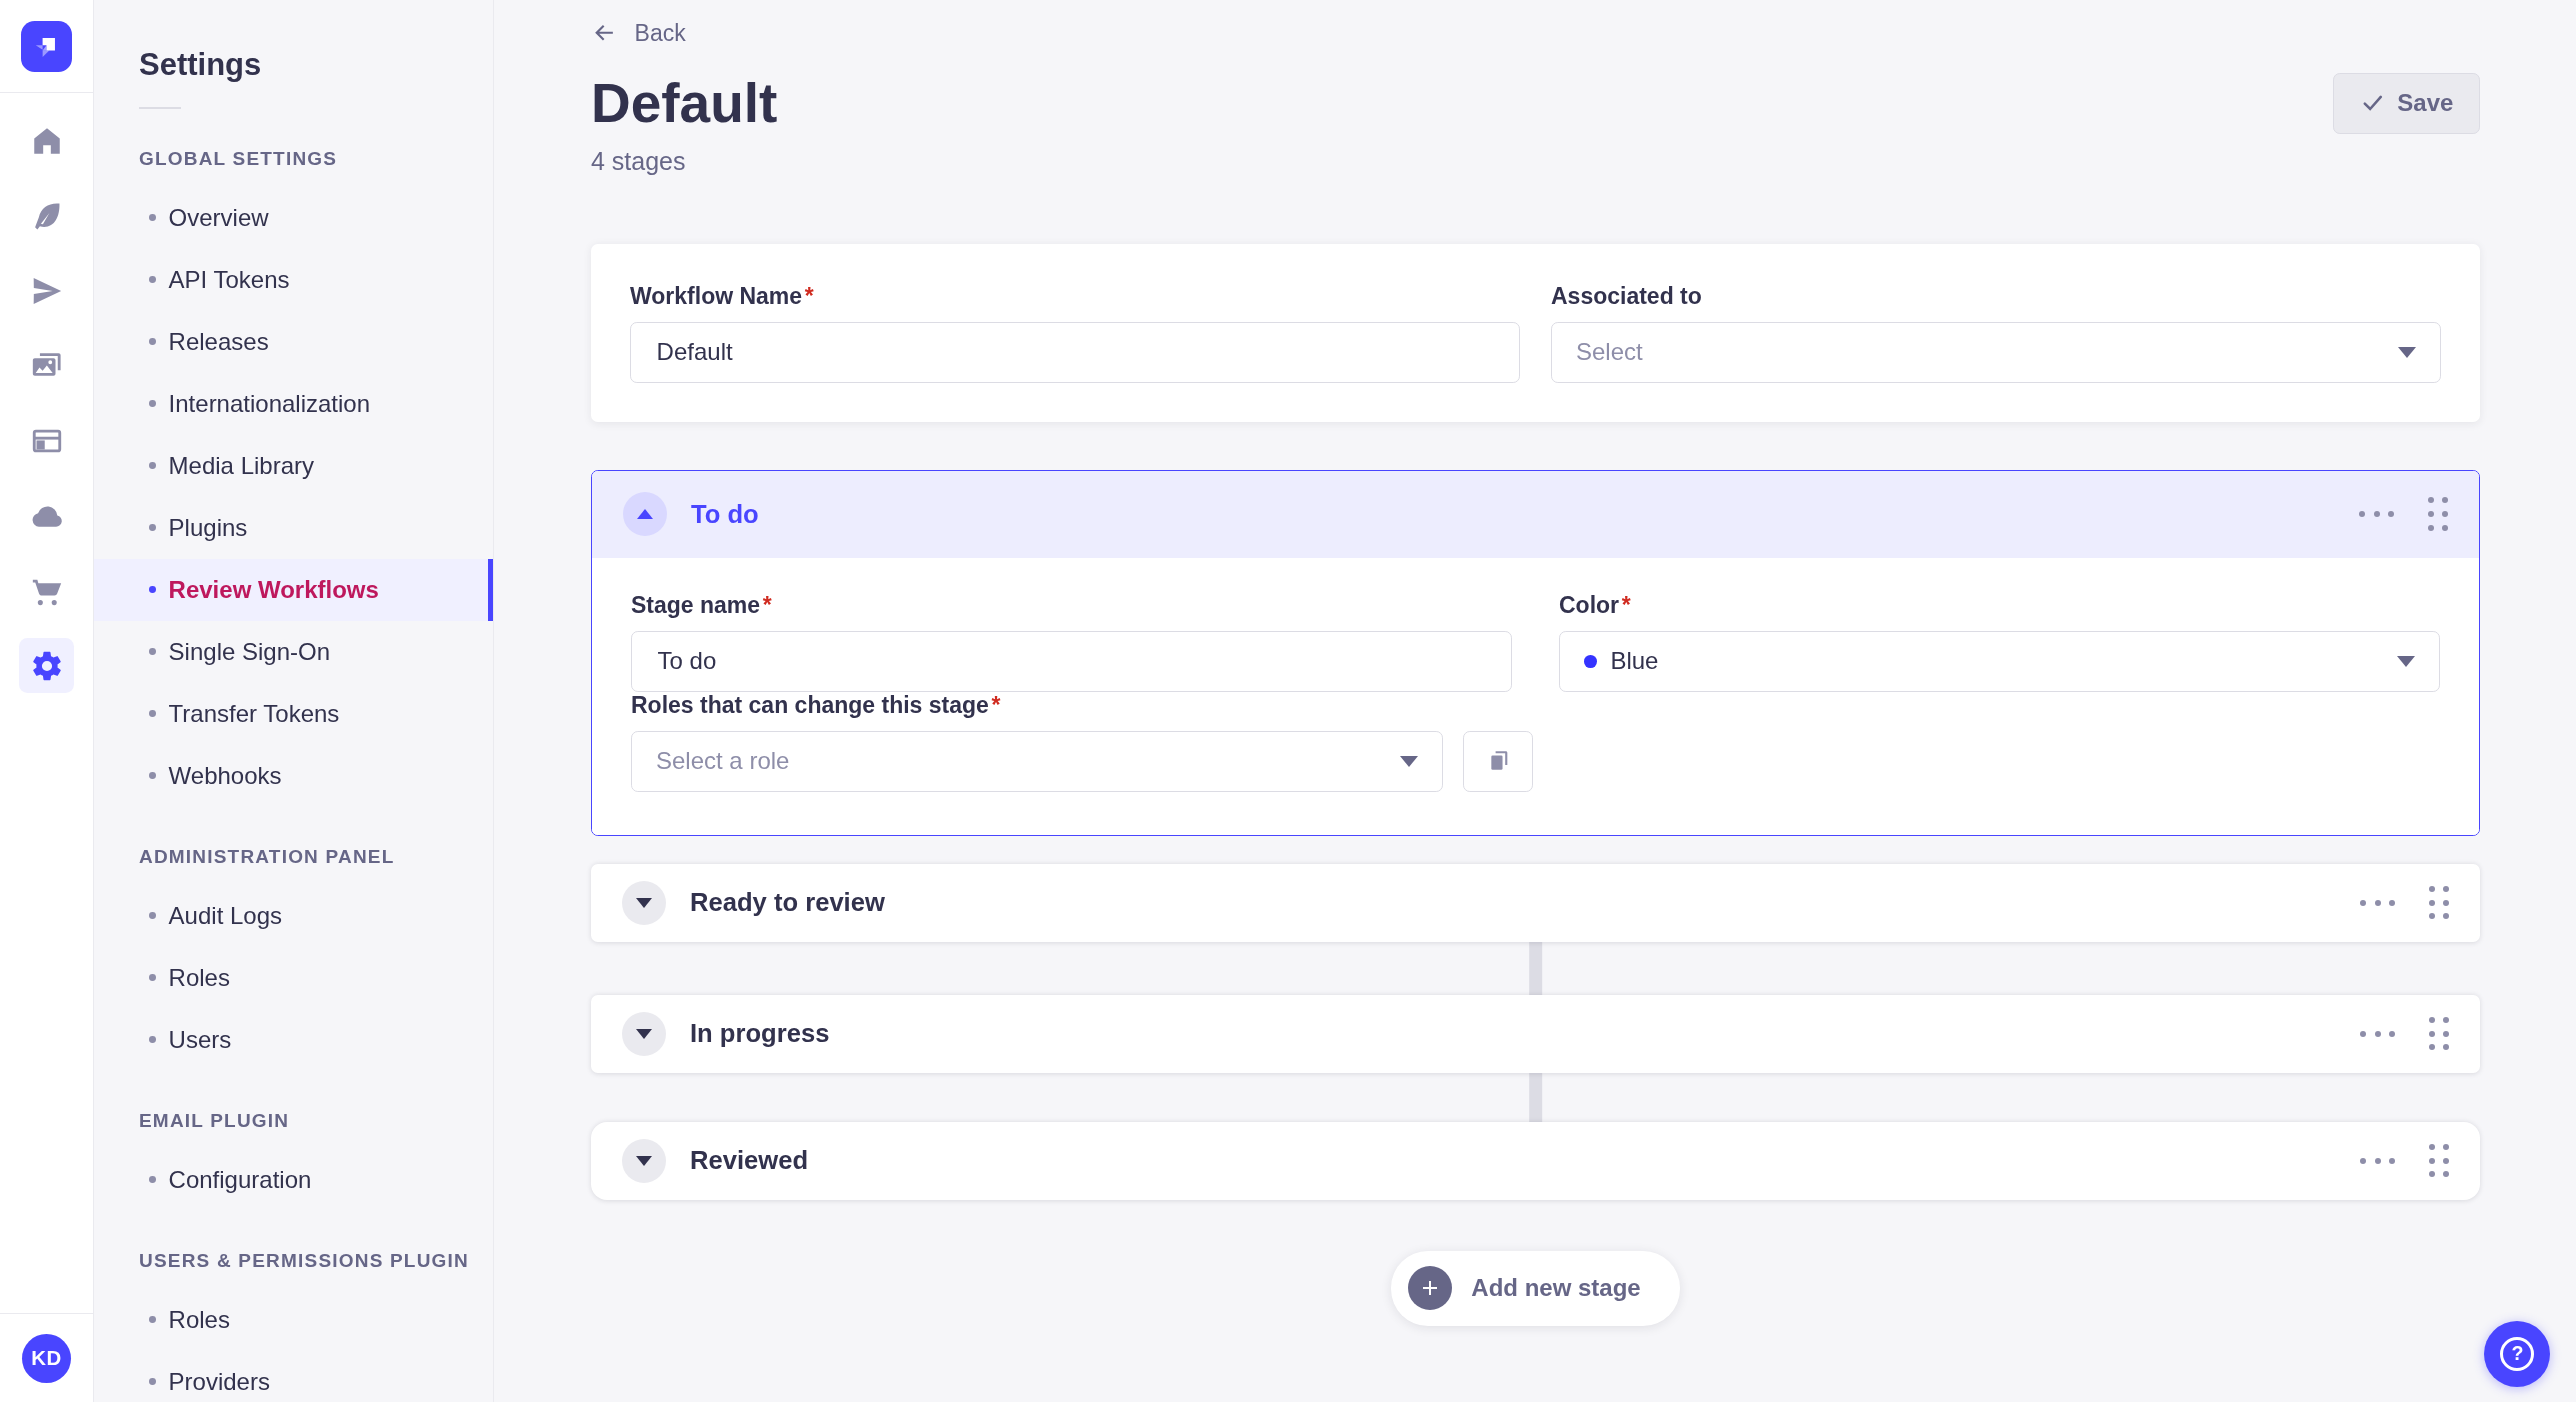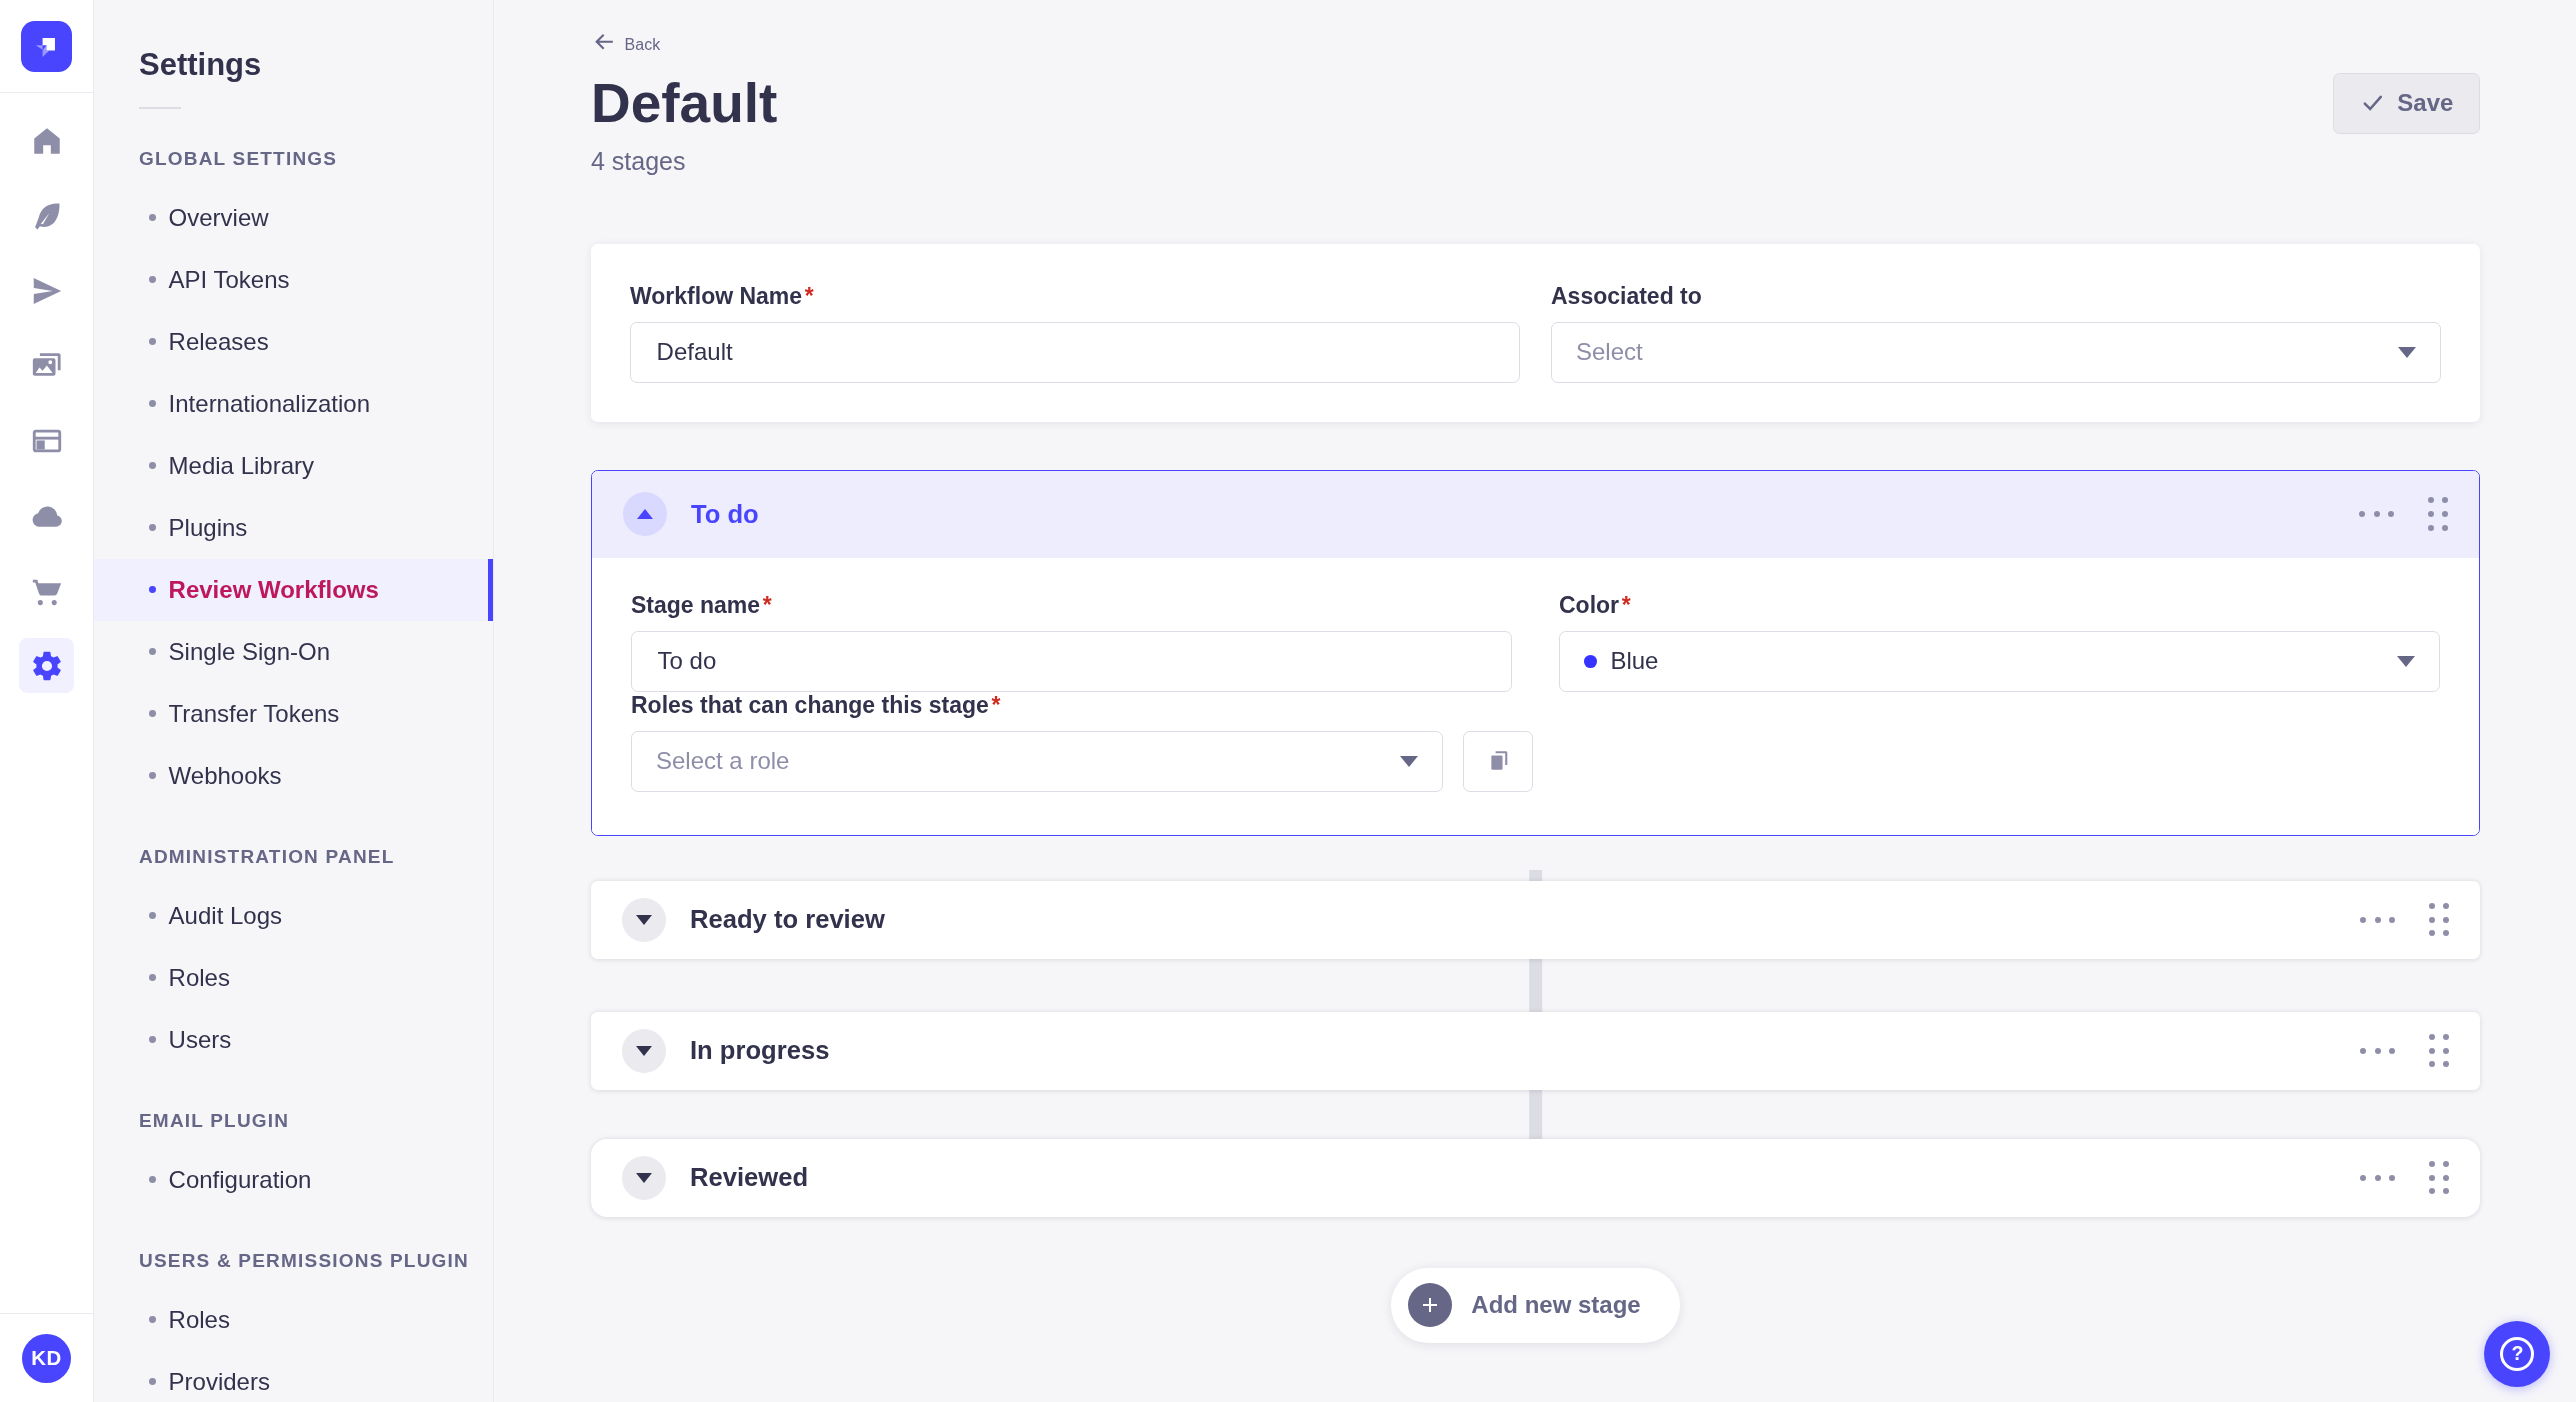--- a/index.html
+++ b/index.html
@@ -37,21 +37,21 @@
                      margin:39px 0 17px 45px; }
   .nav-item { height:62px; display:flex; align-items:center; padding-left:55px;
               font-size:24px; color:#32324D; position:relative; cursor:pointer; }
   .bullet { width:6.8px; height:6.8px; border-radius:50%; background:#8E8EA9; margin-right:12.8px; flex:none; }
   .nav-item.active { background:#F0F0FF; color:#be185d; font-weight:600; }
   .nav-item.active::after { content:""; position:absolute; right:0; top:0; bottom:0; width:5.1px; background:#4945FF; }
   .nav-item.active .bullet { background:#4945FF; }
   
   .main { flex:1; padding:20.4px 0 0 97px; position:relative; overflow:hidden; }
   .content { width:1889px; }
-  .back-row { display:flex; align-items:flex-end; gap:8px; color:#666687; font-size:16px;
+  .back-row { display:flex; align-items:flex-start; gap:18px; color:#666687; font-size:23px;
               height:34px; width:max-content; cursor:pointer; }
   .back-row svg { width:25.6px; height:25.6px; }
   .title-row { display:flex; justify-content:space-between; align-items:center; margin-top:10.2px; height:77px; }
   .page-title { font-size:55px; font-weight:700; color:#32324D; }
   .save-btn { height:61px; padding:0 25.6px; background:#EAEAEF; border:0.9px solid #DCDCE4;
               border-radius:6.8px; color:#666687; font-size:24px; font-weight:600;
               display:flex; align-items:center; gap:12px; cursor:default; font-family:inherit; }
   .save-btn svg { width:25.6px; height:25.6px; }
   .subtitle { font-size:25px; color:#666687; margin-top:5.1px; }
   
@@ -95,21 +95,21 @@
   .grid2 { display:grid; grid-template-columns:1fr 1fr; column-gap:47px; }
   .roles-row { display:flex; align-items:flex-end; gap:20.4px; }
   .roles-field { width:812px; }
   .icon-btn { width:70px; height:61px; border:0.9px solid #DCDCE4; border-radius:6.8px; background:#fff;
               color:#8E8EA9; display:flex; align-items:center; justify-content:center; cursor:pointer; }
   .icon-btn svg { width:25.6px; height:25.6px; }
   .collapsed-card { background:#fff; border-radius:6.8px; height:78px;
                     box-shadow:0 0.9px 5.1px rgba(33,33,52,.13);
                     display:flex; align-items:center; padding:0 31px; gap:24px; }
   .collapsed-card .circle-btn { background:#EAEAEF; }
-  .gap48 { margin-top:45px; } .gap62 { margin-top:53px; } .gap58 { margin-top:49px;border-radius:16px; }
+  .gap48 { margin-top:28px; } .gap62 { margin-top:53px; } .gap58 { margin-top:49px;border-radius:16px; }
   .col-title { font-size:25.6px; font-weight:600; color:#32324D; }
   
   .add-row { display:flex; justify-content:center; margin-top:51px; }
   .add-pill { height:75px; border-radius:37px; background:#fff; border:none;
               box-shadow:0 1.7px 10.2px rgba(33,33,52,.1); display:flex; align-items:center;
               gap:19px; padding:0 39px 0 17px; color:#666687; font-size:24px; font-weight:600;
               cursor:pointer; font-family:inherit; }
   .plus-circle { width:44px; height:44px; border-radius:50%; background:#666687;
                  display:flex; align-items:center; justify-content:center; }
   .plus-circle svg { width:24px; height:24px; }

